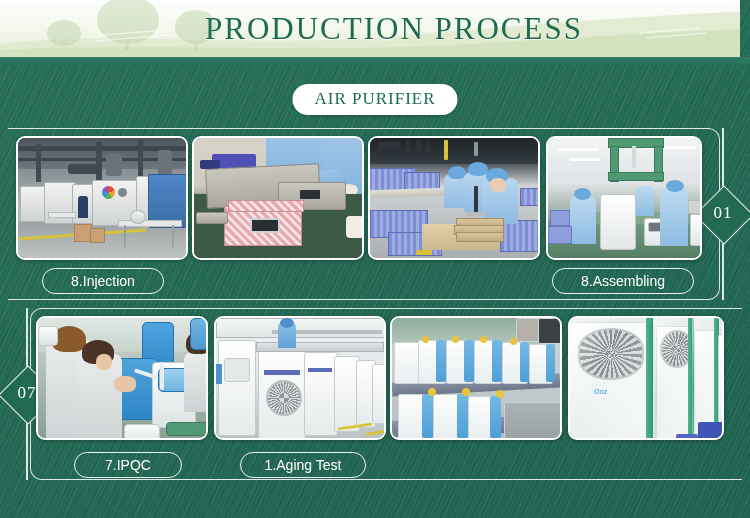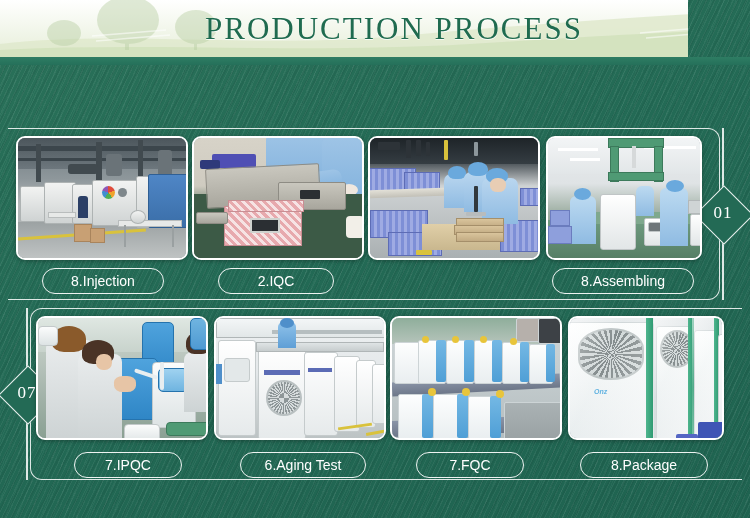--- a/index.html
+++ b/index.html
@@ -25,21 +25,21 @@
         rgba(0,0,0,0) 2px, rgba(0,0,0,0) 7px),
       repeating-linear-gradient(112deg,
         rgba(255,255,255,.04) 0px, rgba(255,255,255,.04) 1px,
         rgba(255,255,255,0) 1px, rgba(255,255,255,0) 11px),
       linear-gradient(160deg,#2a7159 0%,#236a55 45%,#1f6350 100%);
     pointer-events:none;
   }
 
   
   .header{
-    position:absolute;left:0;top:0;width:688px;height:57px;
+    position:absolute;left:0;top:0;width:740px;height:57px;
     background:linear-gradient(180deg,#ffffff 0%,#fdfefb 42%,#eef3e2 72%,#e2ebd2 100%);
     overflow:hidden;
   }
   .hill{
     position:absolute;left:0;top:0;width:750px;height:57px;
   }
   .header-title{
     position:absolute;left:0;top:0;width:750px;height:57px;
     display:flex;align-items:center;justify-content:center;
     font-family:"Liberation Serif", serif;
@@ -241,20 +241,21 @@
         <path d="M92,36 L166,30"></path>
         <path d="M96,41 L170,35"></path>
         <path d="M640,33 L700,28"></path>
         <path d="M646,38 L706,33"></path>
       </g>
     </svg>
     <div class="header-title">PRODUCTION  PROCESS</div>
   </div>
   <div class="header-rule"></div>
 
+  <div class="badge">AIR PURIFIER</div>
 
   <div class="row-frame" id="frame1"></div>
   <div class="diamond-wrap" id="dia1">
     <div class="diamond-line"></div>
     <div class="diamond"></div>
     <div class="diamond-num">01</div>
   </div>
 
   <div class="row-frame" id="frame2"></div>
   <div class="diamond-wrap" id="dia2">
@@ -311,21 +312,20 @@
       <div class="s2-tray" style="left:12px;top:28px;width:112px;height:38px;transform:rotate(-3deg);"></div>
       <div class="s2-tray" style="left:84px;top:44px;width:66px;height:26px;"></div>
       <div class="s2-chip" style="left:106px;top:52px;width:20px;height:9px;"></div>
       <div class="s2-panel" style="left:30px;top:68px;width:76px;height:38px;"></div>
       <div class="s2-panel" style="left:34px;top:62px;width:74px;height:10px;"></div>
       <div class="s2-chip" style="left:56px;top:80px;width:26px;height:11px;border:2px solid #cfd3cf;"></div>
       <div class="s2-tray" style="left:2px;top:74px;width:30px;height:10px;"></div>
       <div class="s2-hand" style="left:152px;top:78px;width:18px;height:22px;background:#f2efe8;border-radius:4px;"></div>
     </div>
   </div>
-  <div class="caption" style="left:218px;top:268px;width:116px;">2.IQC</div>
 
   <div class="card" style="left:368px;top:136px;width:172px;height:124px;">
     <div class="photo sc">
       <div class="s3-bg"></div>
       <div class="s3-wall"></div>
       <div class="s3-tool" style="left:8px;top:4px;width:22px;height:8px;"></div>
       <div class="s3-tool" style="left:36px;top:2px;width:5px;height:18px;"></div>
       <div class="s3-tool" style="left:46px;top:2px;width:5px;height:16px;"></div>
       <div class="s3-tool" style="left:56px;top:4px;width:4px;height:14px;"></div>
       <div class="s3-tool" style="left:74px;top:2px;width:4px;height:20px;background:#d9c23c;"></div>
@@ -426,21 +426,21 @@
       <div class="s6-strip" style="left:48px;top:52px;width:36px;height:5px;"></div>
       <div class="s6-strip" style="left:92px;top:50px;width:24px;height:4px;"></div>
       <div class="s6-shelf" style="left:40px;top:24px;width:126px;height:8px;"></div>
       <div class="s6-worker" style="left:62px;top:4px;width:18px;height:26px;"></div>
       <div class="s6-cap" style="left:64px;top:0px;width:14px;height:10px;"></div>
       <div class="s6-yellow" style="left:150px;bottom:4px;width:22px;height:3px;transform:rotate(-10deg);"></div>
       <div class="s6-yellow" style="left:122px;bottom:10px;width:34px;height:3px;transform:rotate(-8deg);"></div>
       <div class="s6-strip" style="left:0px;top:46px;width:6px;height:20px;background:#4f8fca;"></div>
     </div>
   </div>
-  <div class="caption" style="left:240px;top:452px;width:126px;">6.Aging Test</div>
+  <div class="caption" style="left:240px;top:452px;width:126px;">1.Aging Test</div>
 
   <div class="card" style="left:390px;top:316px;width:172px;height:124px;">
     <div class="photo sc">
       <div class="s7-bg"></div>
       <div class="s7-top"></div>
       <div class="s7-unit" style="left:124px;top:0px;width:22px;height:22px;background:#b6b0ab;"></div>
       <div class="s7-unit" style="left:146px;top:0px;width:26px;height:24px;background:#3d4146;"></div>
       <div class="s7-conv" style="left:0;top:60px;width:100%;height:14px;transform:rotate(-3deg);"></div>
       <div class="s7-conv" style="left:0;top:100px;width:100%;height:16px;transform:rotate(-2deg);"></div>
 
@@ -465,21 +465,20 @@
       <div class="s7-unit" style="left:41px;top:76px;width:30px;height:44px;"></div>
       <div class="s7-blue" style="left:65px;top:76px;width:11px;height:44px;"></div>
       <div class="s7-unit" style="left:76px;top:78px;width:28px;height:42px;"></div>
       <div class="s7-blue" style="left:98px;top:78px;width:11px;height:42px;"></div>
       <div class="s7-dot" style="left:36px;top:70px;width:8px;height:8px;"></div>
       <div class="s7-dot" style="left:70px;top:70px;width:8px;height:8px;"></div>
       <div class="s7-dot" style="left:104px;top:72px;width:8px;height:8px;"></div>
       <div class="s7-unit" style="left:112px;top:84px;width:58px;height:36px;background:linear-gradient(180deg,#aab2b4,#9aa2a4);"></div>
     </div>
   </div>
-  <div class="caption" style="left:416px;top:452px;width:108px;">7.FQC</div>
 
   <div class="card" style="left:568px;top:316px;width:156px;height:124px;">
     <div class="photo sc">
       <div class="s8-bg"></div>
       <div class="s8-unit" style="left:-4px;top:4px;width:86px;height:120px;"></div>
       <div class="s8-grill" style="left:8px;top:10px;width:62px;height:48px;border-radius:50%/40%;"></div>
       <div class="s8-logo" style="left:24px;top:70px;">Onz</div>
       <div class="s8-wrap" style="left:-4px;top:0px;width:88px;height:124px;"></div>
       <div class="s8-stripe" style="left:76px;top:0;width:7px;height:124px;"></div>
 
@@ -490,15 +489,14 @@
 
       <div class="s8-unit" style="left:124px;top:12px;width:22px;height:112px;"></div>
       <div class="s8-wrap" style="left:122px;top:0;width:26px;height:124px;"></div>
       <div class="s8-stripe" style="left:144px;top:0;width:5px;height:124px;"></div>
 
       <div class="s8-unit" style="left:148px;top:16px;width:10px;height:108px;"></div>
       <div class="s8-blue" style="left:128px;top:104px;width:30px;height:20px;"></div>
       <div class="s8-blue" style="left:106px;top:116px;width:22px;height:8px;background:#5566c4;"></div>
     </div>
   </div>
-  <div class="caption" style="left:580px;top:452px;width:128px;">8.Package</div>
 
 </div>
 
 </body></html>

